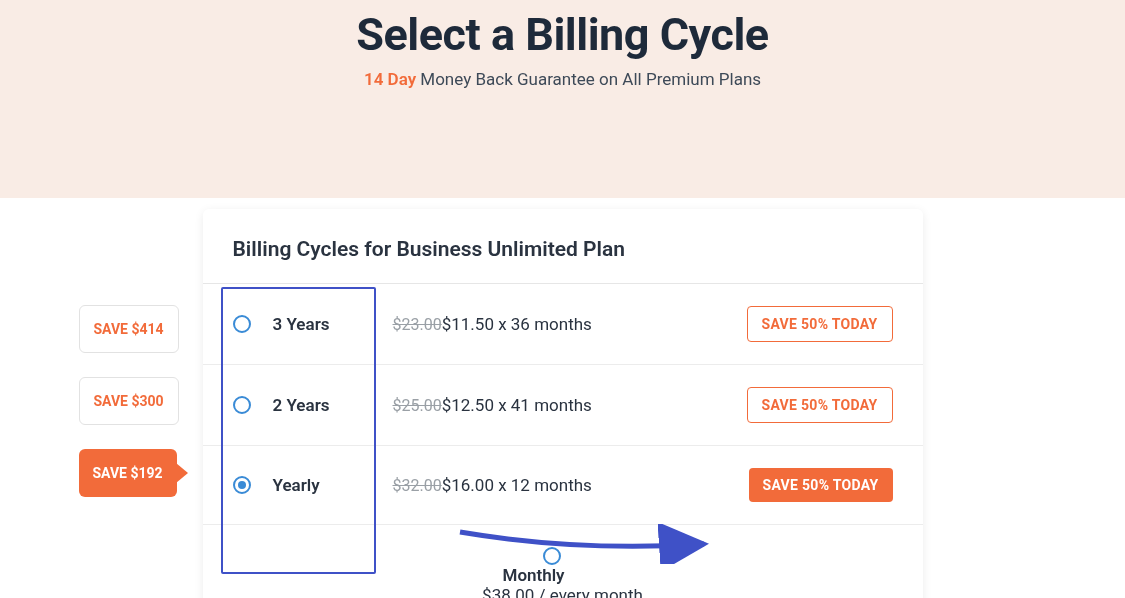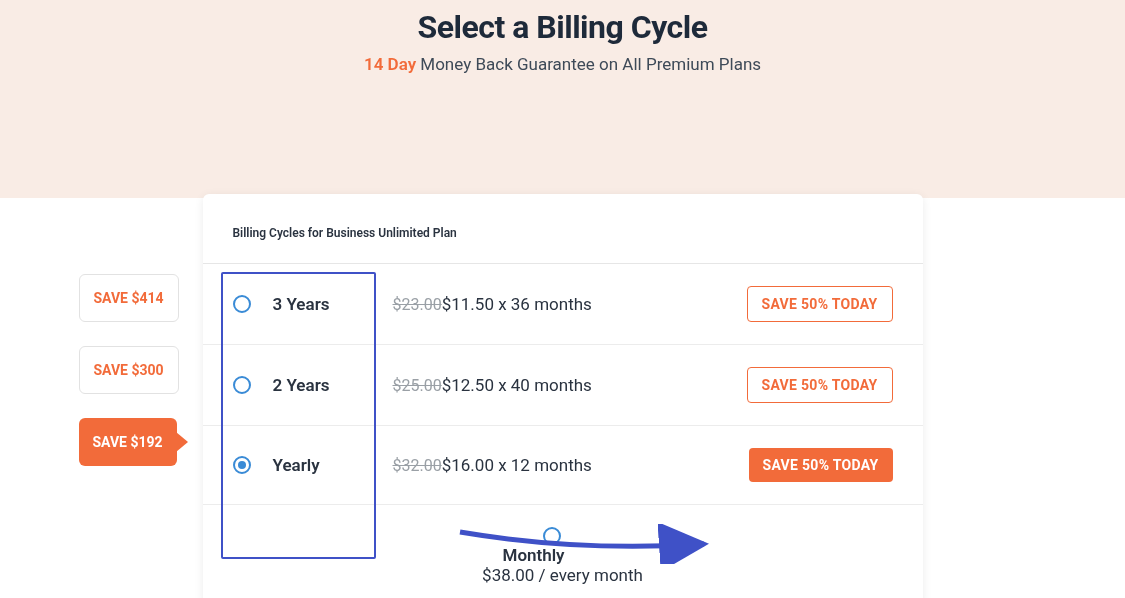--- a/index.html
+++ b/index.html
@@ -21,21 +21,21 @@
       left: 0;
     }
 
     .header {
       position: relative;
       text-align: center;
       padding-top: 8px;
     }
 
     .title {
-      font-size: 32px;
+      font-size: 45px;
       font-weight: 700;
       color: #1e2a3a;
       letter-spacing: -0.5px;
     }
 
     .subtitle {
       font-size: 17px;
       color: #3e4a58;
       margin-top: 8px;
     }
@@ -64,21 +64,21 @@
       overflow: visible;
       position: relative;
     }
 
     .panel-header {
       padding: 28px 30px 22px;
       border-bottom: 1px solid #e6e6e6;
     }
 
     .panel-header-text {
-      font-size: 12px;
+      font-size: 21px;
       font-weight: 600;
       color: #2a3340;
     }
 
     .rows {
       position: relative;
     }
 
     .row {
       display: flex;
@@ -157,21 +157,21 @@
 
     .save-badge.solid {
       background: #f26b3a;
       color: #fff;
     }
 
     
     .side-tags {
       position: absolute;
       left: -124px;
-      top: 80px;
+      top: 96px;
     }
 
     .side-tag {
       position: relative;
       margin-bottom: 24px;
       display: flex;
       align-items: center;
       height: 48px;
     }
 
@@ -277,21 +277,21 @@
             <span class="price-main">$11.50 x 36 months</span>
           </span>
           <span class="save-badge outline">SAVE 50% TODAY</span>
         </div>
 
         <div class="row">
           <span class="radio"></span>
           <span class="plan-label">2 Years</span>
           <span class="prices">
             <span class="strike">$25.00</span>
-            <span class="price-main">$12.50 x 40 months</span>
+            <span class="price-main">$12.50 x 41 months</span>
           </span>
           <span class="save-badge outline">SAVE 50% TODAY</span>
         </div>
 
         <div class="row">
           <span class="radio selected">
               <span class="radio-dot"></span>
             </span>
           <span class="plan-label">Yearly</span>
           <span class="prices">

